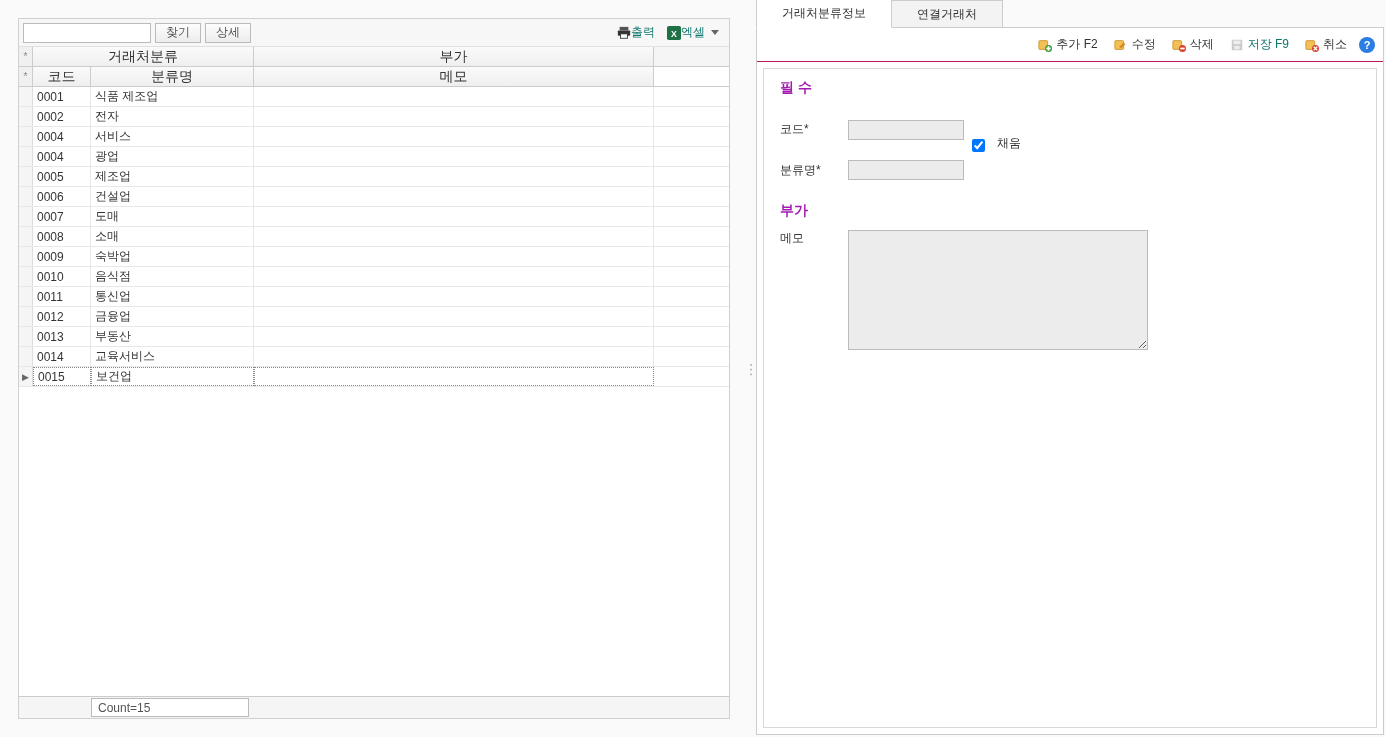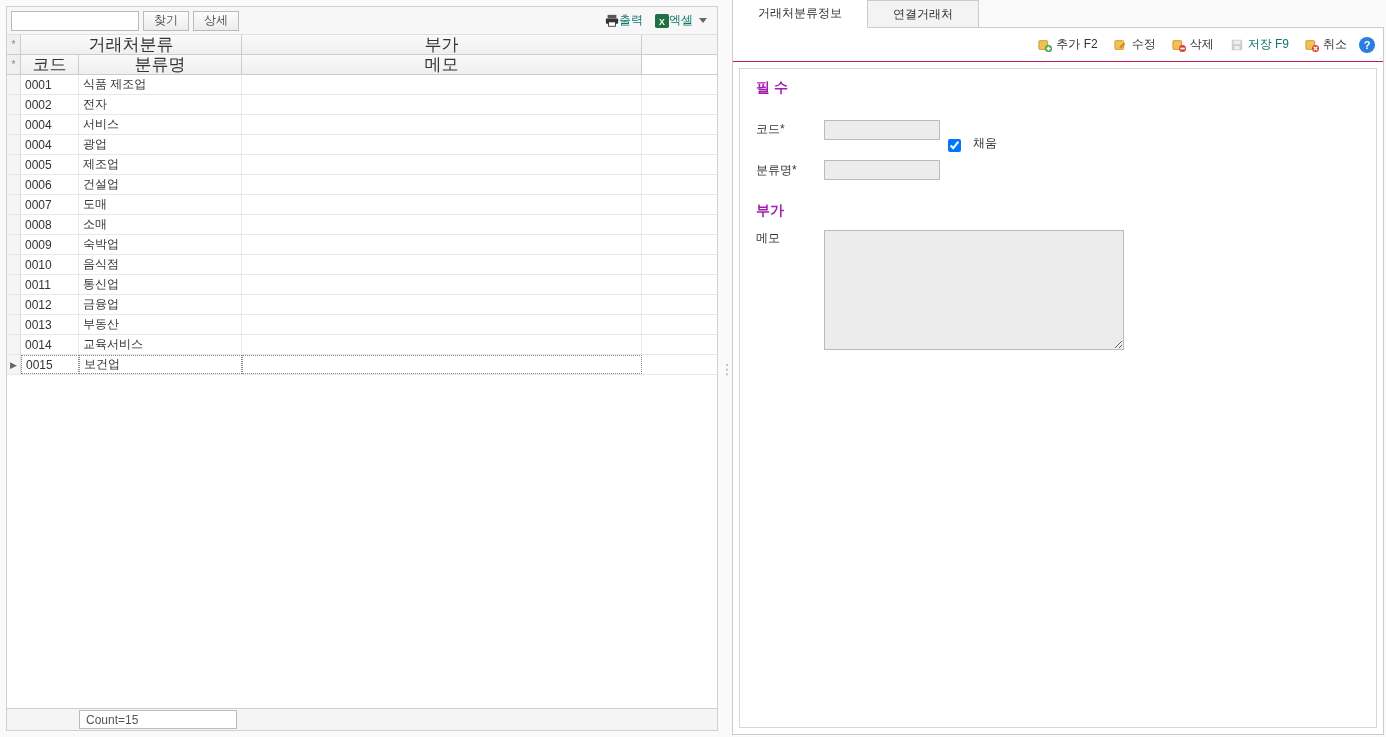--- a/index.html
+++ b/index.html
@@ -15,21 +15,21 @@
   width: 1386px;
   height: 737px;
   background: #fafafa;
 }
 .left-panel {
   width: 712px;
   display: flex;
   flex-direction: column;
   border: 1px solid #d0d0d0;
   background: #fff;
-  margin: 6px;
+  margin: 18px;
 }
 .left-toolbar {
   display: flex;
   align-items: center;
   padding: 4px;
   background: #f7f7f7;
   border-bottom: 1px solid #e0e0e0;
   height: 28px;
 }
 .search-input {
@@ -82,21 +82,21 @@
 .row-selector-col {
   width: 14px;
   border-right: 1px solid #ccc;
   background: #f0f0f0;
   display:flex;align-items:center;justify-content:center;
   font-size:10px;color:#888;
 }
 .hdr-cell {
   border-right: 1px solid #ccc;
   display:flex;align-items:center;justify-content:center;
-  font-size:17px;
+  font-size:14px;
   background: linear-gradient(#fafafa,#efefef);
 }
 .col-code { width: 58px; }
 .col-name { width: 163px; }
 .col-memo { width: 400px; }
 .grid-header-cols {
   display: flex;
   border-bottom: 1px solid #ccc;
   height: 20px;
 }

